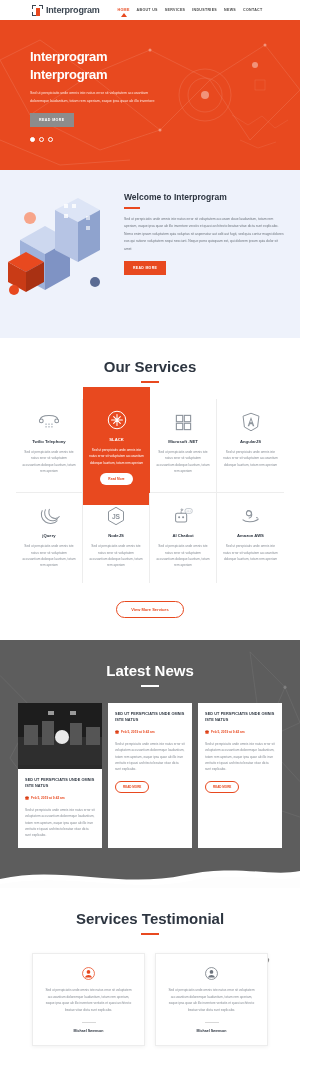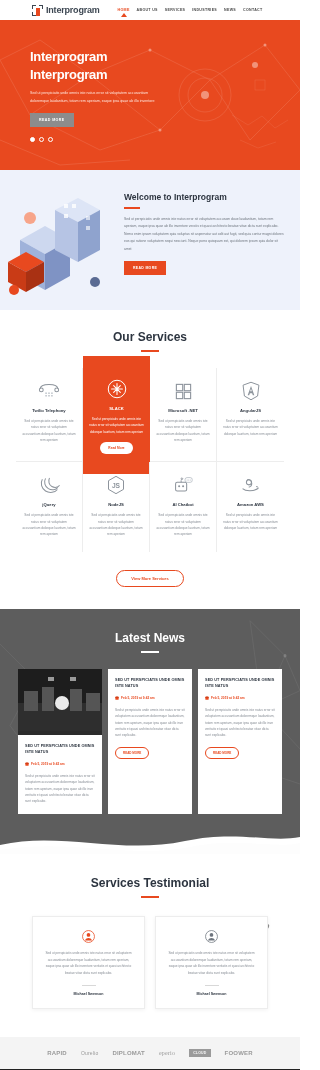--- a/index.html
+++ b/index.html
@@ -48,34 +48,34 @@
   .btn-hero {
     margin-top: 8px; background: #8c8c8c; color: #fff; border: none;
     font-size: 3.6px; font-weight: bold; letter-spacing: .4px;
     padding: 5px 9px; cursor: pointer;
   }
   .dots { display: flex; gap: 4px; margin-top: 10px; }
   .dot { width: 5px; height: 5px; border-radius: 50%; border: 1px solid #fff; cursor: pointer; }
   .dot.active { background: #fff; }
 
   
-  .welcome { background: #eef2fb; height: 140px; display: flex; position: relative; overflow: hidden; }
+  .welcome { background: #eef2fb; height: 168px; display: flex; position: relative; overflow: hidden; }
   .welcome-art { width: 120px; position: relative; }
   .welcome-txt { flex: 1; padding: 22px 16px 0 4px; }
   .welcome-txt h2 { font-size: 8.5px; font-weight: bold; color: #2d3540; }
   .rule { width: 16px; height: 2px; background: #e8491f; margin: 5px 0 7px; }
   .welcome-txt p { font-size: 3.4px; line-height: 2.2; color: #6e757e; }
   .btn-orange {
     margin-top: 8px; background: #e8491f; color: #fff; border: none;
     font-size: 3.5px; font-weight: bold; letter-spacing: .3px; padding: 5px 9px; cursor: pointer;
   }
 
   
   .services { background: #fff; padding: 20px 0 22px; }
-  .sec-title { text-align: center; font-size: 12px; font-weight: bold; color: #2d3540; }
+  .sec-title { text-align: center; font-size: 15px; font-weight: bold; color: #2d3540; }
   .rule-center { width: 18px; height: 2px; background: #e8491f; margin: 6px auto 0; }
   .svc-grid { display: grid; grid-template-columns: repeat(4, 1fr); margin-top: 16px; padding: 0 16px; }
   .svc {
     padding: 12px 6px 14px; text-align: center; border-right: 1px solid #ededed;
     border-bottom: 1px solid #ededed;
   }
   .svc:nth-child(4n) { border-right: none; }
   .svc:nth-child(n+5) { border-bottom: none; }
   .svc-icon { height: 22px; display: flex; align-items: center; justify-content: center; }
   .svc h3 { font-size: 4.2px; font-weight: bold; color: #2d3540; margin-top: 6px; }

